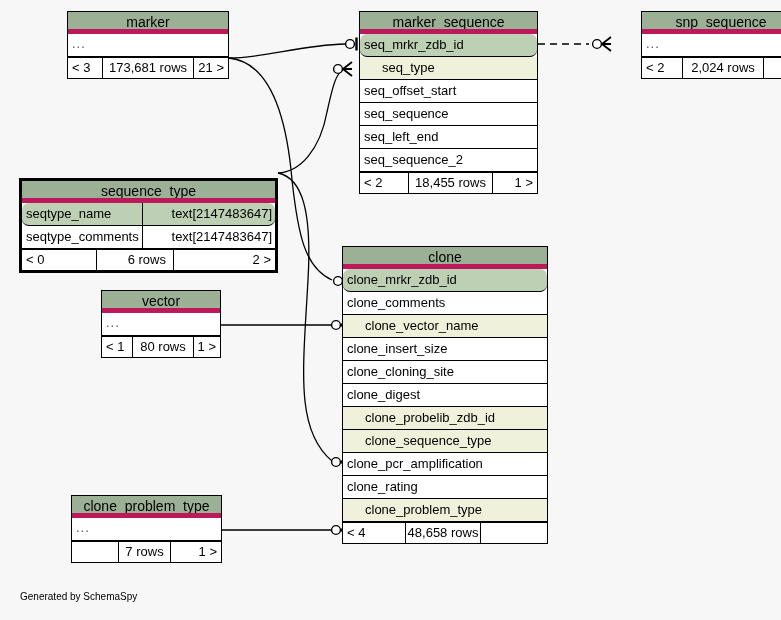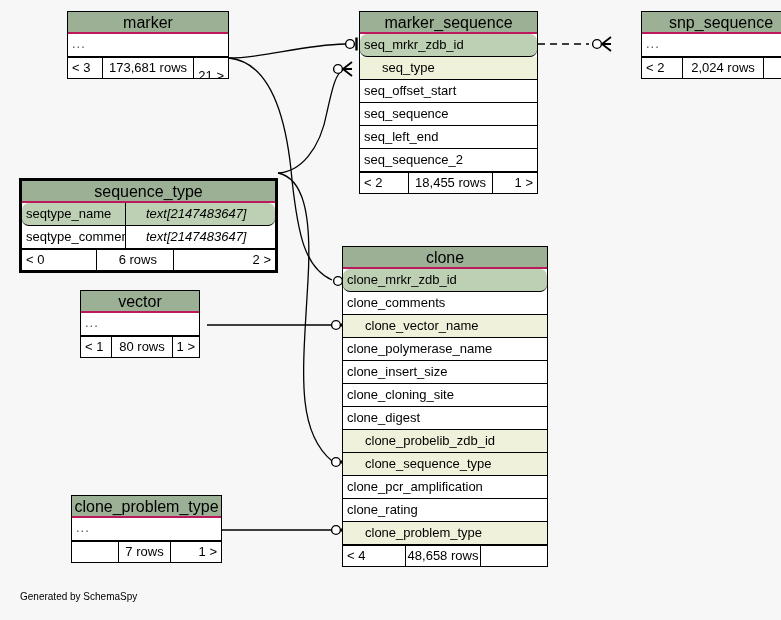--- a/index.html
+++ b/index.html
@@ -35,24 +35,24 @@
     font-size: 13px;
     color: #000;
   }
   .table-box.focus {
     border: 3px solid #000;
     margin-top: 41px;
   }
   .tbl-title {
     background: #9cb095;
     text-align: center;
-    font-size: 16px;
+    font-size: 14px;
     line-height: 21px;
     height: 22px;
-    border-bottom: 2px solid #be185d;
+    border-bottom: 5px solid #be185d;
     box-sizing: border-box;
     white-space: nowrap;
     overflow: hidden;
   }
   .tbl-row {
     height: 23px;
     line-height: 22px;
     border-bottom: 1px solid #000;
     box-sizing: border-box;
     display: flex;
@@ -64,25 +64,24 @@
     border-bottom: none;
   }
   .tbl-row .colname {
     padding-left: 4px;
     flex: 1 1 auto;
     overflow: hidden;
     text-overflow: clip;
   }
   .tbl-row .coltype {
     flex: 0 0 auto;
-    padding-left: 20px;
+    padding-left: 3px;
     padding-right: 3px;
     border-left: 1px solid #000;
-    text-align: left;
-    font-style: italic;
+    text-align: right;
   }
   .tbl-row.pk { background: #bdd0b4; border-radius: 7px; }
   .tbl-row.fk { background: #f0f1da; padding-left: 18px; }
   .tbl-row.plain { background: #ffffff; }
   .tbl-row.ellipsis .colname {
     letter-spacing: 1px;
     color: #555;
     font-size: 13px;
     line-height: 20px;
   }
@@ -172,21 +171,21 @@
   </svg>
 
   <div class="table-box" style="left:67px; top:11px; width:162px;">
     <div class="tbl-title">marker</div>
     <div class="tbl-row ellipsis plain">
       <span class="colname">...</span>
     </div>
     <div class="tbl-footer">
       <span class="f-cell f-left" style="width:34px;">&lt; 3</span>
       <span class="f-cell f-mid">173,681 rows</span>
-      <span class="f-cell f-right" style="width:34px;margin-top:8px;">21 &gt;</span>
+      <span class="f-cell f-right" style="width:34px;">21 &gt;</span>
     </div>
   </div>
 
   <div class="table-box" style="left:359px; top:11px; width:179px;">
     <div class="tbl-title">marker_sequence</div>
     <div class="tbl-row pk">
       <span class="colname">seq_mrkr_zdb_id</span>
     </div>
     <div class="tbl-row fk">
       <span class="colname">seq_type</span>
@@ -227,26 +226,26 @@
     <div class="tbl-row pk">
       <span class="colname">seqtype_name</span>
       <span class="coltype" style="width:126px;">text[2147483647]</span>
     </div>
     <div class="tbl-row plain">
       <span class="colname">seqtype_comments</span>
       <span class="coltype" style="width:126px;">text[2147483647]</span>
     </div>
     <div class="tbl-footer">
       <span class="f-cell f-left" style="width:74px;">&lt; 0</span>
-      <span class="f-cell f-mid" style="flex:0 0 78px; text-align:right; padding-right:16px;">6 rows</span>
+      <span class="f-cell f-mid" style="flex:0 0 78px; text-align:right; padding-right:7px;">6 rows</span>
       <span class="f-cell f-right" style="flex:1 1 auto;">2 &gt;</span>
     </div>
   </div>
 
-  <div class="table-box" style="left:80px; top:290px; width:120px;">
+  <div class="table-box" style="left:101px; top:290px; width:120px;">
     <div class="tbl-title">vector</div>
     <div class="tbl-row ellipsis plain">
       <span class="colname">...</span>
     </div>
     <div class="tbl-footer">
       <span class="f-cell f-left" style="width:30px;">&lt; 1</span>
       <span class="f-cell f-mid">80 rows</span>
       <span class="f-cell f-right" style="width:26px;">1 &gt;</span>
     </div>
   </div>
@@ -256,23 +255,20 @@
     <div class="tbl-row pk">
       <span class="colname">clone_mrkr_zdb_id</span>
     </div>
     <div class="tbl-row plain">
       <span class="colname">clone_comments</span>
     </div>
     <div class="tbl-row fk">
       <span class="colname">clone_vector_name</span>
     </div>
     <div class="tbl-row plain">
-      <span class="colname">clone_polymerase_name</span>
-    </div>
-    <div class="tbl-row plain">
       <span class="colname">clone_insert_size</span>
     </div>
     <div class="tbl-row plain">
       <span class="colname">clone_cloning_site</span>
     </div>
     <div class="tbl-row plain">
       <span class="colname">clone_digest</span>
     </div>
     <div class="tbl-row fk">
       <span class="colname">clone_probelib_zdb_id</span>

